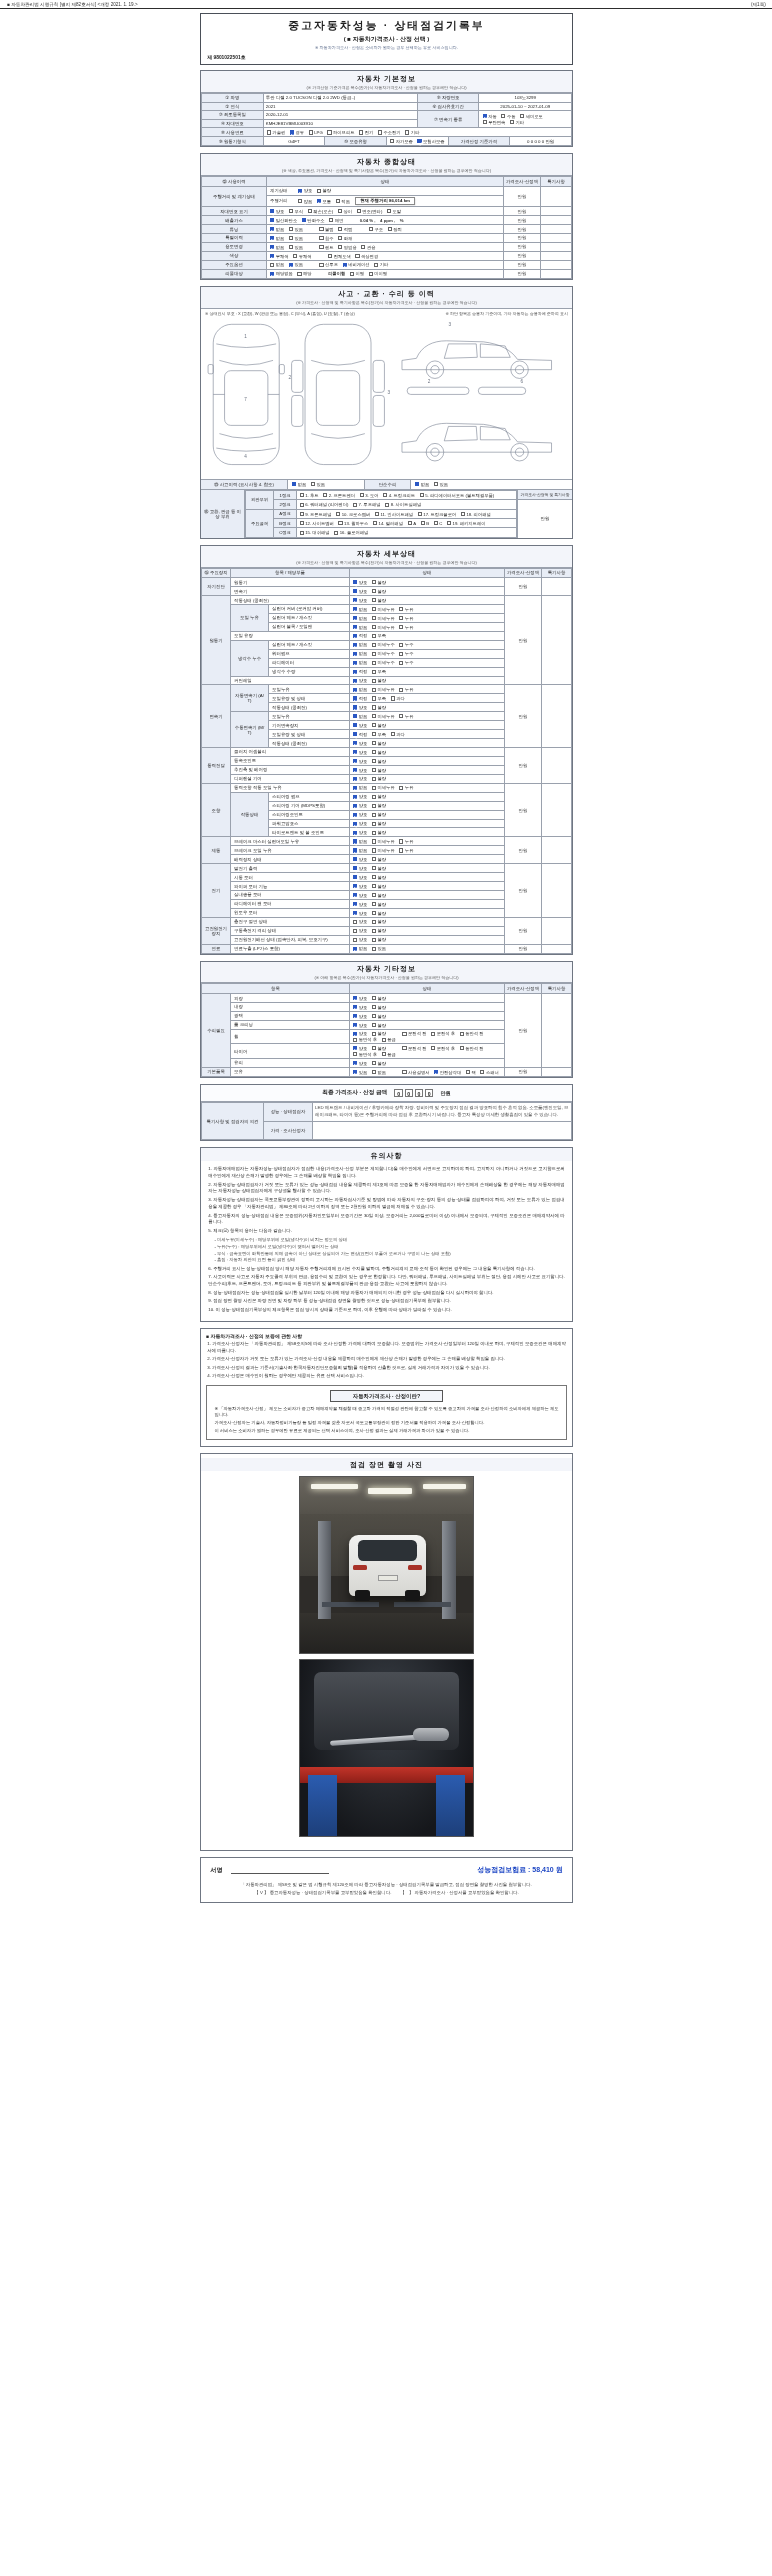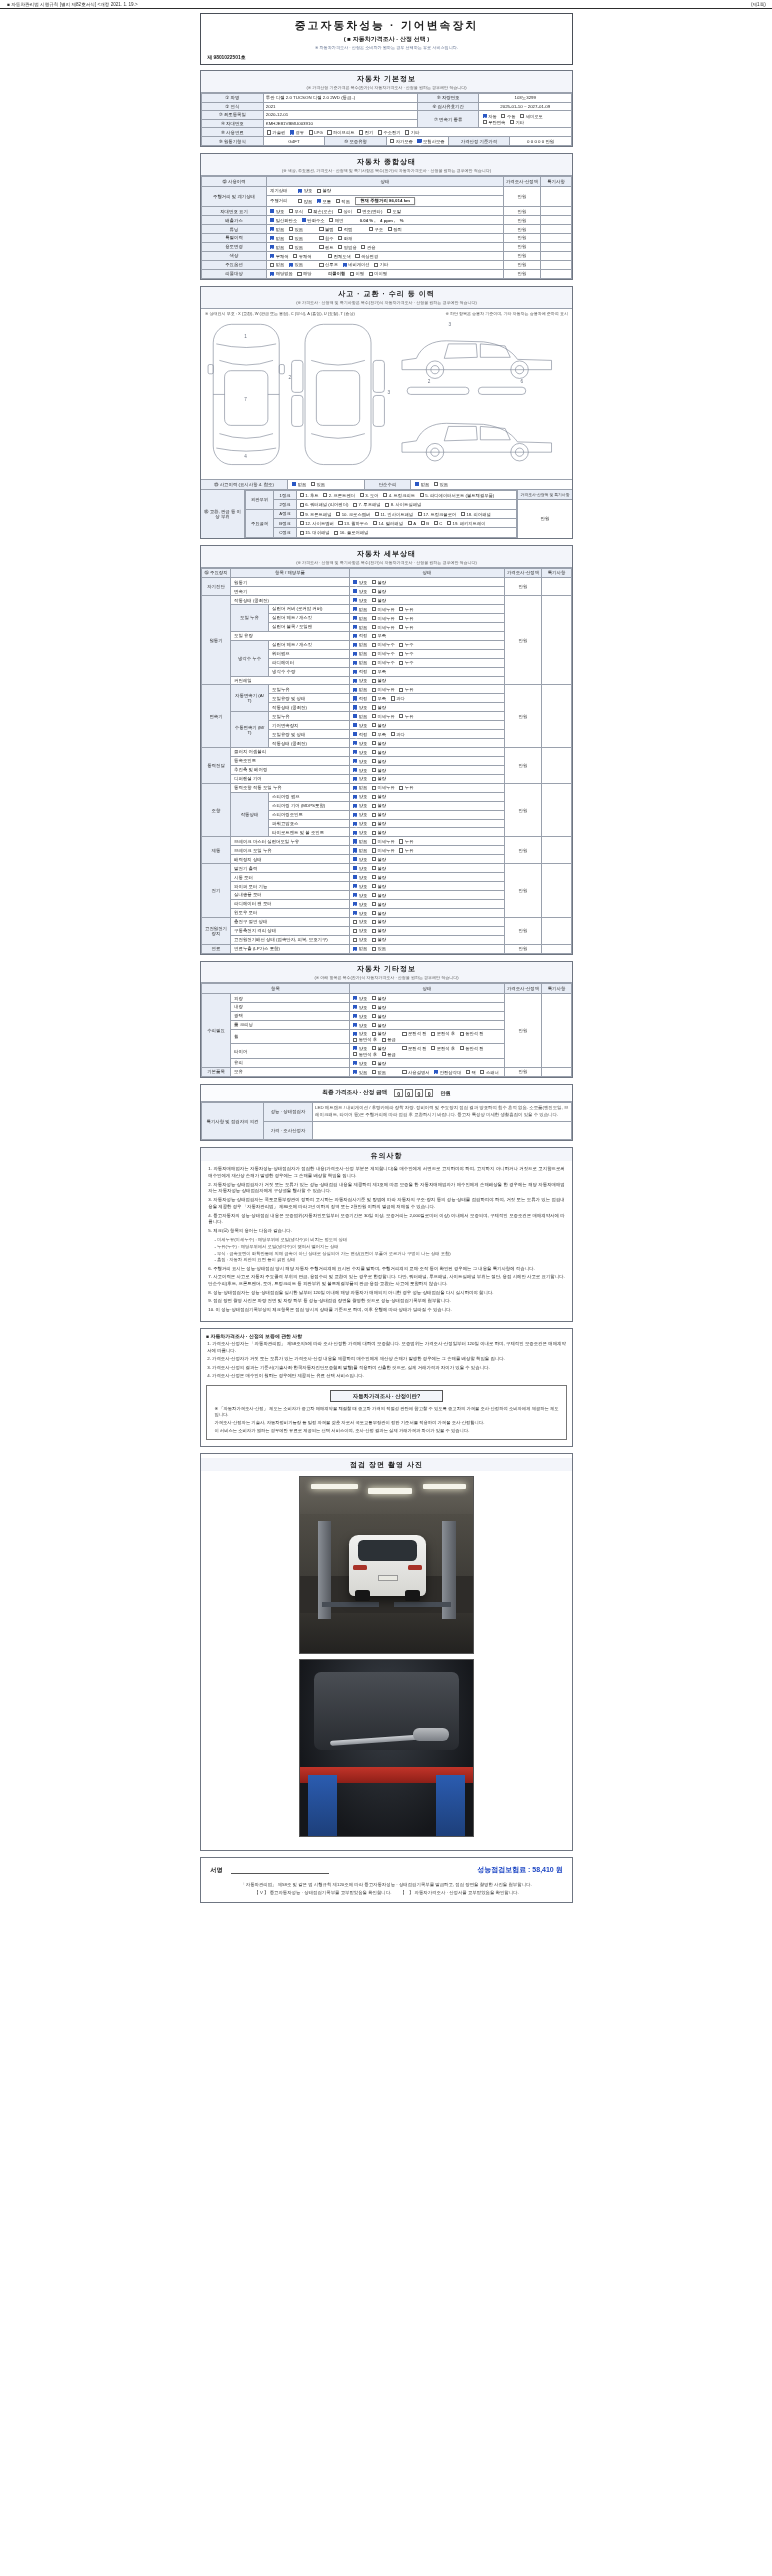--- a/index.html
+++ b/index.html
@@ -92,21 +92,21 @@
 <div class="page">
 
   <div class="topbar">
     <span>■ 자동차관리법 시행규칙 [별지 제82호서식] &lt;개정 2021. 1. 19.&gt;</span>
     <span>(제1쪽)</span>
   </div>
 
   <div class="doc">
 
     <div class="doc-head">
-      <div class="doc-title">중고자동차성능 · 기어변속장치</div>
+      <div class="doc-title">중고자동차성능 · 상태점검기록부</div>
       <div class="doc-sub">( ■ 자동차가격조사 · 산정 선택 )</div>
       <div class="doc-subnote">※ 자동차가격조사 · 산정은 소비자가 원하는 경우 선택하는 유료 서비스입니다.</div>
       <div class="doc-no">제 9801022501호</div>
     </div>
 
     <div class="sec">
       <div class="sec-title">자동차 기본정보</div>
       <div class="sec-note">(※ 가격산정 기준가격은 복수(잔가)식 자동차가격조사 · 산정을 원하는 경우에만 적습니다)</div>
       <table class="ftable">
         <colgroup>

